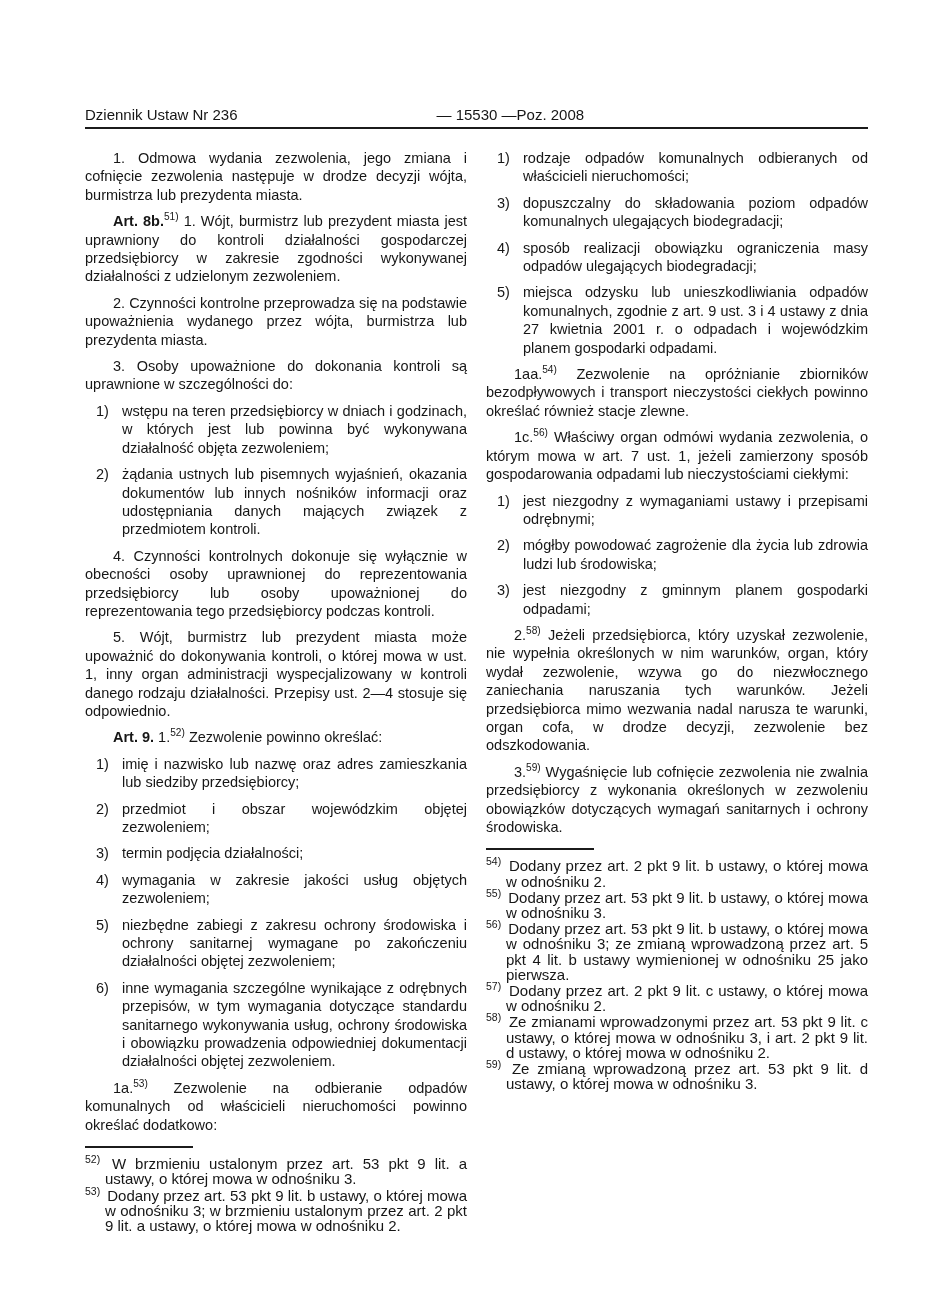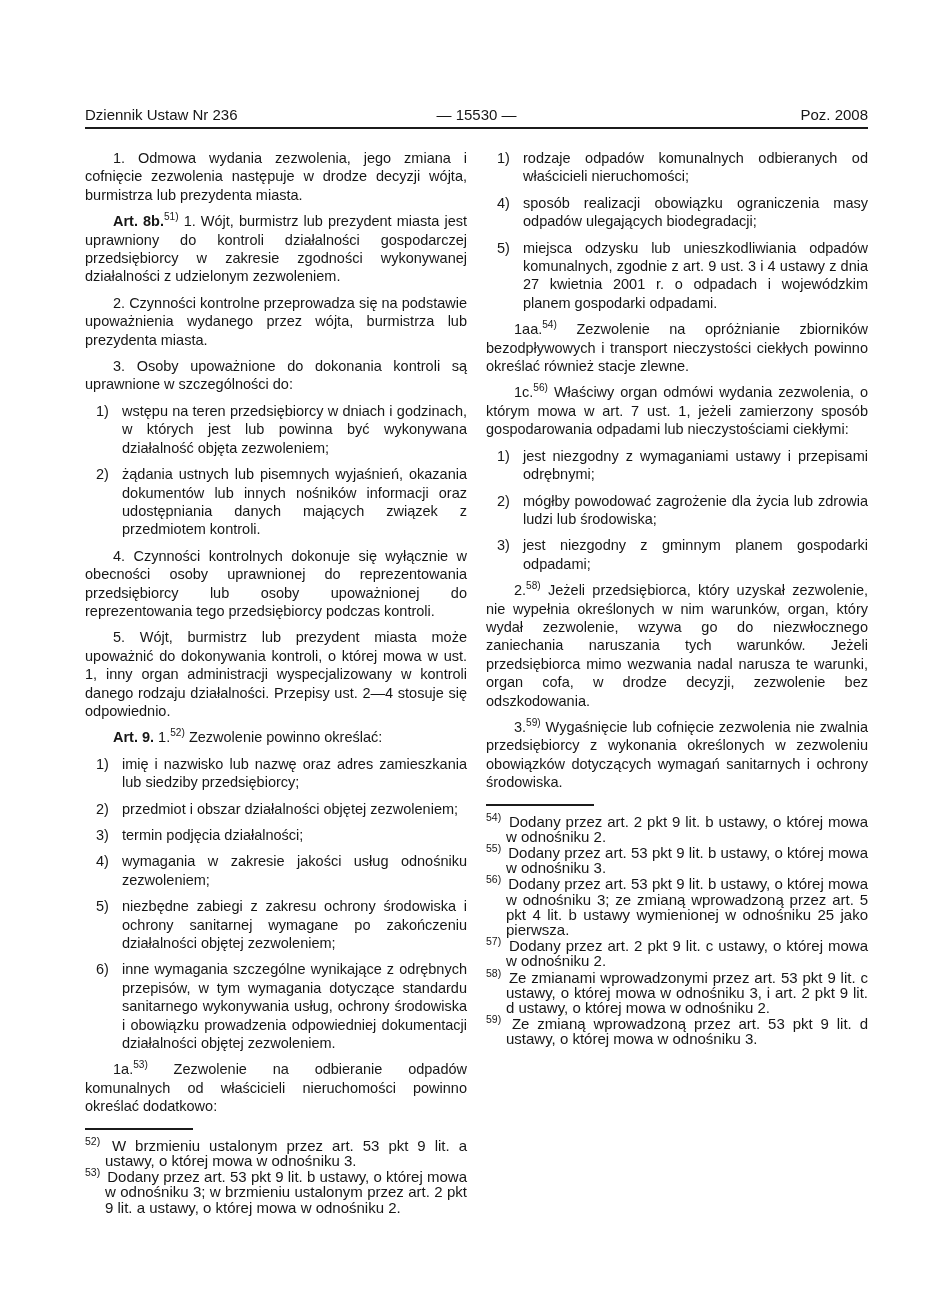--- a/index.html
+++ b/index.html
@@ -17,21 +17,21 @@
     position: absolute;
     top: 106px;
     left: 85px;
     width: 783px;
     display: flex;
     align-items: baseline;
     font-size: 15px;
   }
   .header .h-left  { flex: 1; text-align: left; }
   .header .h-mid   { flex: 0 0 auto; text-align: center; }
-  .header .h-right { flex: 1; text-align: right; }
+  .header .h-right { flex: 1; text-align: left; }
   .header-rule {
     position: absolute;
     top: 127px;
     left: 85px;
     width: 783px;
     border-top: 2px solid #1b1b1b;
   }
   .content {
     position: absolute;
     top: 149px;
@@ -110,36 +110,37 @@
           <p class="para">1. Odmowa wydania zezwolenia, jego zmiana i cofnięcie zezwolenia następuje w drodze decyzji wójta, burmistrza lub prezydenta miasta.</p>
           <p class="para"><b>Art. 8b.</b><sup>51)</sup> 1. Wójt, burmistrz lub prezydent miasta jest uprawniony do kontroli działalności gospodarczej przedsiębiorcy w zakresie zgodności wykonywanej działalności z udzielonym zezwoleniem.</p>
           <p class="para">2. Czynności kontrolne przeprowadza się na podstawie upoważnienia wydanego przez wójta, burmistrza lub prezydenta miasta.</p>
           <p class="para">3. Osoby upoważnione do dokonania kontroli są uprawnione w szczególności do:</p>
           <div class="list-item"><span class="marker">1)</span><span>wstępu na teren przedsiębiorcy w dniach i godzinach, w których jest lub powinna być wykonywana działalność objęta zezwoleniem;</span></div>
           <div class="list-item"><span class="marker">2)</span><span>żądania ustnych lub pisemnych wyjaśnień, okazania dokumentów lub innych nośników informacji oraz udostępniania danych mających związek z przedmiotem kontroli.</span></div>
           <p class="para">4. Czynności kontrolnych dokonuje się wyłącznie w obecności osoby uprawnionej do reprezentowania przedsiębiorcy lub osoby upoważnionej do reprezentowania tego przedsiębiorcy podczas kontroli.</p>
           <p class="para">5. Wójt, burmistrz lub prezydent miasta może upoważnić do dokonywania kontroli, o której mowa w ust. 1, inny organ administracji wyspecjalizowany w kontroli danego rodzaju działalności. Przepisy ust. 2—4 stosuje się odpowiednio.</p>
           <p class="para"><b>Art. 9.</b> 1.<sup>52)</sup> Zezwolenie powinno określać:</p>
           <div class="list-item"><span class="marker">1)</span><span>imię i nazwisko lub nazwę oraz adres zamieszkania lub siedziby przedsiębiorcy;</span></div>
-          <div class="list-item"><span class="marker">2)</span><span>przedmiot i obszar działalności objętej zezwoleniem;</span></div>
+          <div class="list-item"><span class="marker">2)</span><span>przedmiot i obszar wojewódzkim objętej zezwoleniem;</span></div>
           <div class="list-item"><span class="marker">3)</span><span>termin podjęcia działalności;</span></div>
-          <div class="list-item"><span class="marker">4)</span><span>wymagania w zakresie jakości usług odnośniku zezwoleniem;</span></div>
+          <div class="list-item"><span class="marker">4)</span><span>wymagania w zakresie jakości usług objętych zezwoleniem;</span></div>
           <div class="list-item"><span class="marker">5)</span><span>niezbędne zabiegi z zakresu ochrony środowiska i ochrony sanitarnej wymagane po zakończeniu działalności objętej zezwoleniem;</span></div>
           <div class="list-item"><span class="marker">6)</span><span>inne wymagania szczególne wynikające z odrębnych przepisów, w tym wymagania dotyczące standardu sanitarnego wykonywania usług, ochrony środowiska i obowiązku prowadzenia odpowiedniej dokumentacji działalności objętej zezwoleniem.</span></div>
           <p class="para">1a.<sup>53)</sup> Zezwolenie na odbieranie odpadów komunalnych od właścicieli nieruchomości powinno określać dodatkowo:</p>
         </div>
       <div class="fn-sep"></div>
       <div class="footnotes">
           <div class="footnote"><span class="fn-marker">52)</span> W brzmieniu ustalonym przez art. 53 pkt 9 lit. a ustawy, o której mowa w odnośniku 3.</div>
           <div class="footnote"><span class="fn-marker">53)</span> Dodany przez art. 53 pkt 9 lit. b ustawy, o której mowa w odnośniku 3; w brzmieniu ustalonym przez art. 2 pkt 9 lit. a ustawy, o której mowa w odnośniku 2.</div>
         </div>
     </div>
     <div class="col">
       <div class="col-body">
           <div class="list-item"><span class="marker">1)</span><span>rodzaje odpadów komunalnych odbieranych od właścicieli nieruchomości;</span></div>
+          <div class="list-item"><span class="marker">3)</span><span>dopuszczalny do składowania poziom odpadów komunalnych ulegających biodegradacji;</span></div>
           <div class="list-item"><span class="marker">4)</span><span>sposób realizacji obowiązku ograniczenia masy odpadów ulegających biodegradacji;</span></div>
           <div class="list-item"><span class="marker">5)</span><span>miejsca odzysku lub unieszkodliwiania odpadów komunalnych, zgodnie z art. 9 ust. 3 i 4 ustawy z dnia 27 kwietnia 2001 r. o odpadach i wojewódzkim planem gospodarki odpadami.</span></div>
           <p class="para">1aa.<sup>54)</sup> Zezwolenie na opróżnianie zbiorników bezodpływowych i transport nieczystości ciekłych powinno określać również stacje zlewne.</p>
           <p class="para">1c.<sup>56)</sup> Właściwy organ odmówi wydania zezwolenia, o którym mowa w art. 7 ust. 1, jeżeli zamierzony sposób gospodarowania odpadami lub nieczystościami ciekłymi:</p>
           <div class="list-item"><span class="marker">1)</span><span>jest niezgodny z wymaganiami ustawy i przepisami odrębnymi;</span></div>
           <div class="list-item"><span class="marker">2)</span><span>mógłby powodować zagrożenie dla życia lub zdrowia ludzi lub środowiska;</span></div>
           <div class="list-item"><span class="marker">3)</span><span>jest niezgodny z gminnym planem gospodarki odpadami;</span></div>
           <p class="para">2.<sup>58)</sup> Jeżeli przedsiębiorca, który uzyskał zezwolenie, nie wypełnia określonych w nim warunków, organ, który wydał zezwolenie, wzywa go do niezwłocznego zaniechania naruszania tych warunków. Jeżeli przedsiębiorca mimo wezwania nadal narusza te warunki, organ cofa, w drodze decyzji, zezwolenie bez odszkodowania.</p>
           <p class="para">3.<sup>59)</sup> Wygaśnięcie lub cofnięcie zezwolenia nie zwalnia przedsiębiorcy z wykonania określonych w zezwoleniu obowiązków dotyczących wymagań sanitarnych i ochrony środowiska.</p>
         </div>

